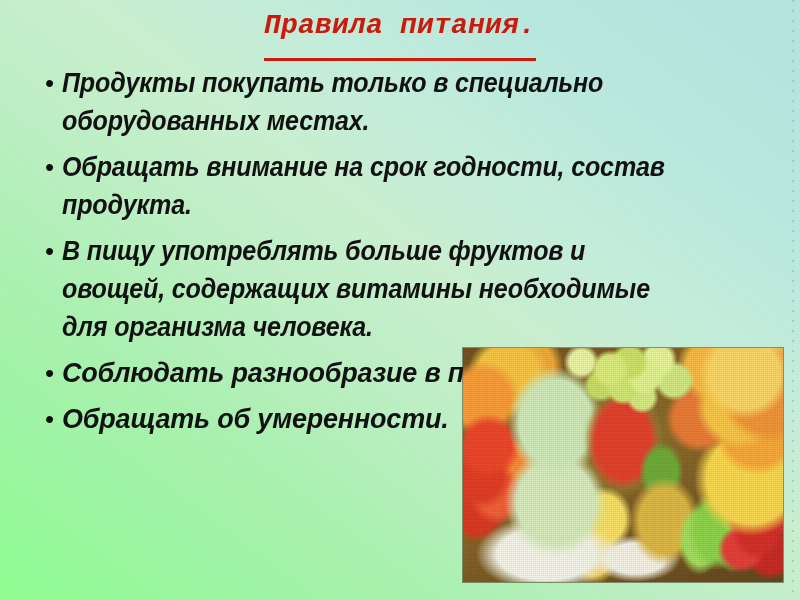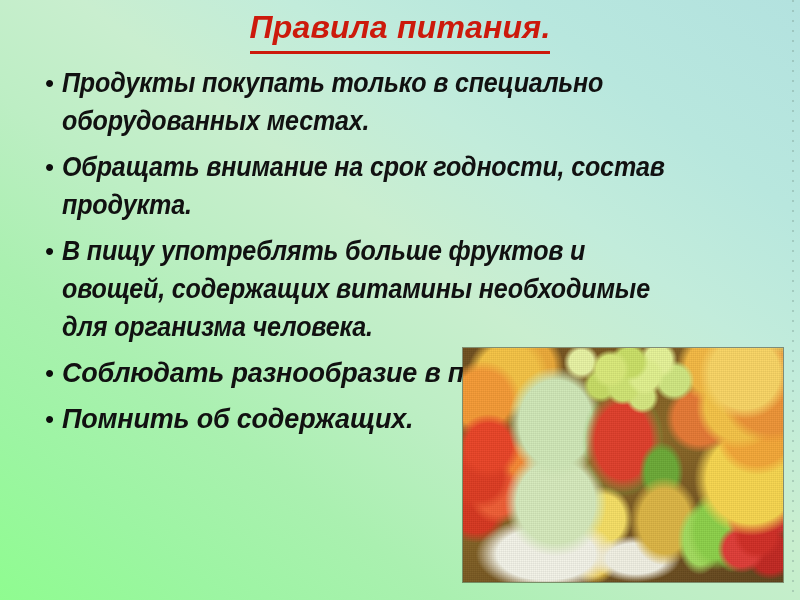--- a/index.html
+++ b/index.html
@@ -51,28 +51,28 @@
   
   #title-block {
     position: absolute;
     left: 0;
     top: 10px;
     width: 800px;
     text-align: center;
   }
   #title-text {
     display: inline-block;
-    font-family: Liberation Sans, sans-serif;
-    font-size: 32px;
+    font-family: Liberation Mono, monospace;
+    font-size: 28px;
     font-weight: bold;
     font-style: italic;
     color: #cc1a0c;
     letter-spacing: 0.2px;
     border-bottom: 3px solid #cc1a0c;
-    padding-bottom: 5px;
+    padding-bottom: 17px;
     line-height: 1.12;
     white-space: nowrap;
   }
 
   
   #bullet-list {
     position: absolute;
     left: 36px;
     top: 64px;
     width: 700px;
@@ -225,21 +225,21 @@
       <span class="bullet-text">В пищу употреблять больше фруктов и овощей, содержащих витамины необходимые для организма человека.</span>
     </div>
 
     <div class="bullet-row">
       <span class="bullet-dot">•</span>
       <span class="bullet-text">Соблюдать разнообразие в пищи.</span>
     </div>
 
     <div class="bullet-row">
       <span class="bullet-dot">•</span>
-      <span class="bullet-text">Помнить об содержащих.</span>
+      <span class="bullet-text">Обращать об умеренности.</span>
     </div>
 
   </div>
 
   <div id="photo-frame">
     <div id="photo-canvas"></div>
     <div id="photo-grain"></div>
   </div>
 
 </div>

